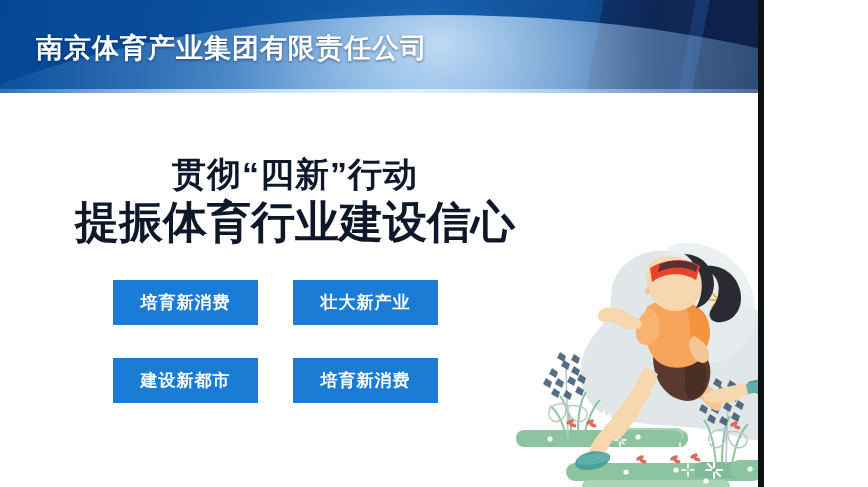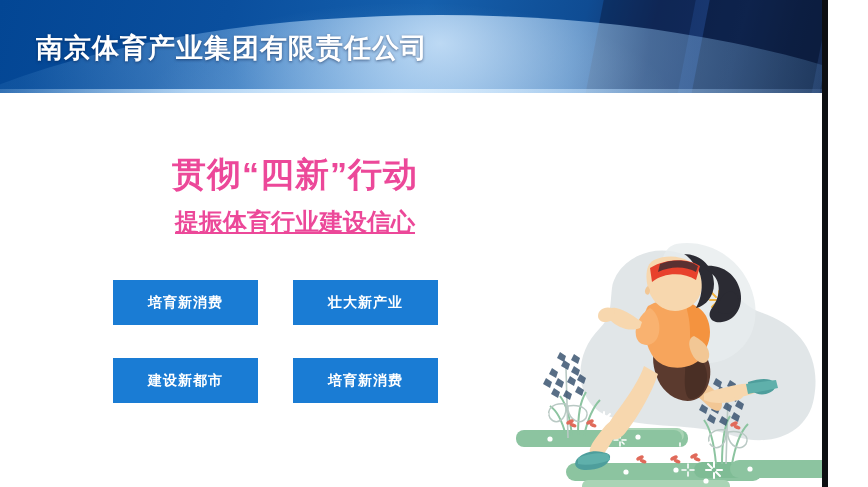--- a/index.html
+++ b/index.html
@@ -2,23 +2,24 @@
 <html><head>
 <meta charset="utf-8">
 <style>
   html,body{margin:0;padding:0;background:#ffffff;}
   body{
     font-family:"Liberation Sans","DejaVu Sans",sans-serif;
     -webkit-font-smoothing:antialiased;
   }
   .slide{
     position:relative;
-    width:828px;height:487px;
+    width:744px;height:487px;
     overflow:hidden;
     background:#ffffff;
+    padding-left:20px;
   }
 
   
   .edge-band{
     position:absolute;top:0;right:0;width:6px;height:487px;
     background:#0d0f12;z-index:40;
   }
 
   
   .header{
@@ -59,41 +60,41 @@
   
   .body-area{
     position:absolute;left:0;top:93px;width:868px;height:394px;
     background:#ffffff;
   }
 
   
   .headline{
     position:absolute;left:70px;top:58px;width:450px;
     text-align:center;
-    color:#ec4899;
+    color:#0f172a;
     font-weight:bold;
     font-size:34px;
     line-height:47px;
     letter-spacing:1px;
     white-space:nowrap;
   }
-  .headline .line2{letter-spacing:0px;font-size:24px;text-decoration:underline;}
+  .headline .line2{letter-spacing:0px;font-size:44px;}
 
   
   .btn-grid{
     position:absolute;left:113px;top:187px;
     display:grid;
     grid-template-columns:145px 145px;
     grid-template-rows:45px 45px;
     column-gap:35px;row-gap:33px;
   }
   .pill{
     background:#1a7cd4;
     color:#ffffff;
-    font-size:14px;font-weight:bold;
+    font-size:17px;font-weight:bold;
     letter-spacing:1px;
     display:flex;align-items:center;justify-content:center;
     cursor:pointer;
   }
 
   
   .illus{
     position:absolute;left:508px;top:115px;width:350px;height:310px;
   }
   .illus svg{display:block;width:350px;height:310px;}

